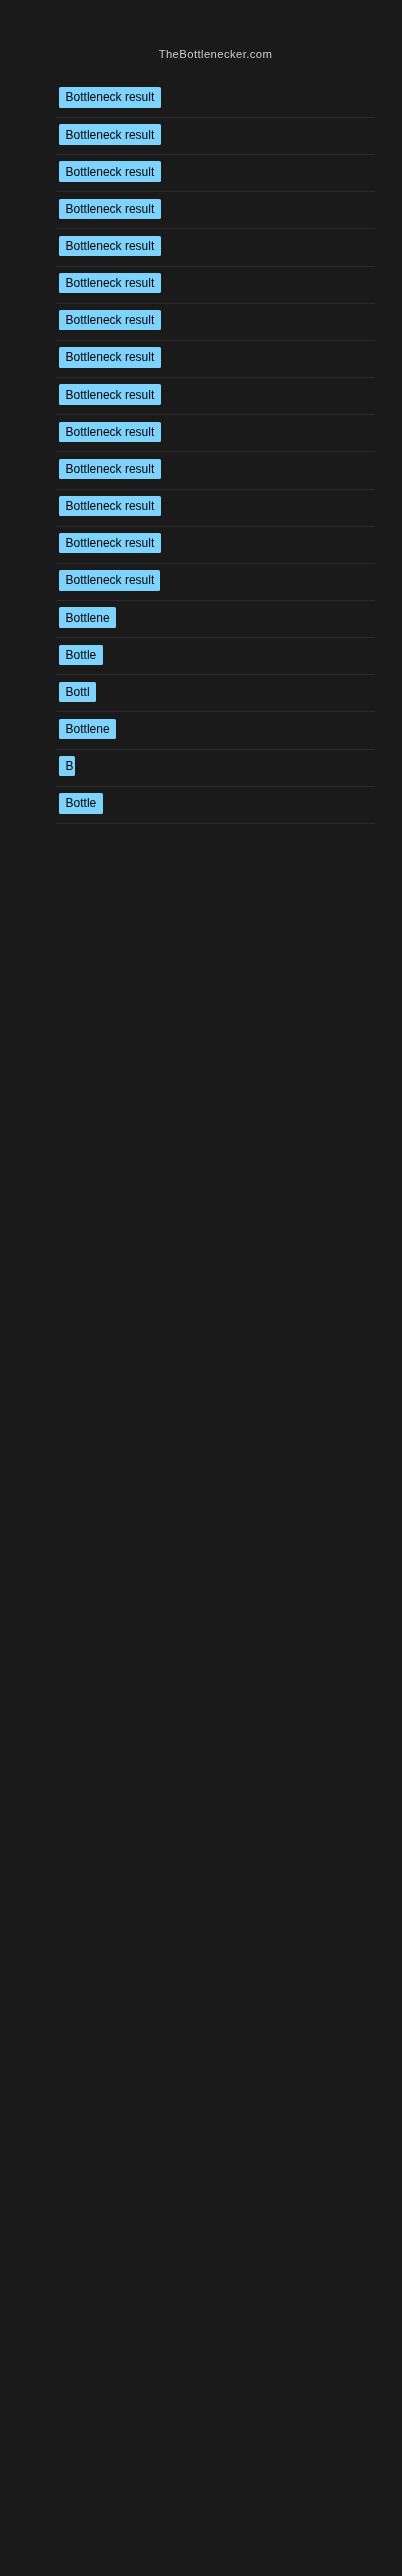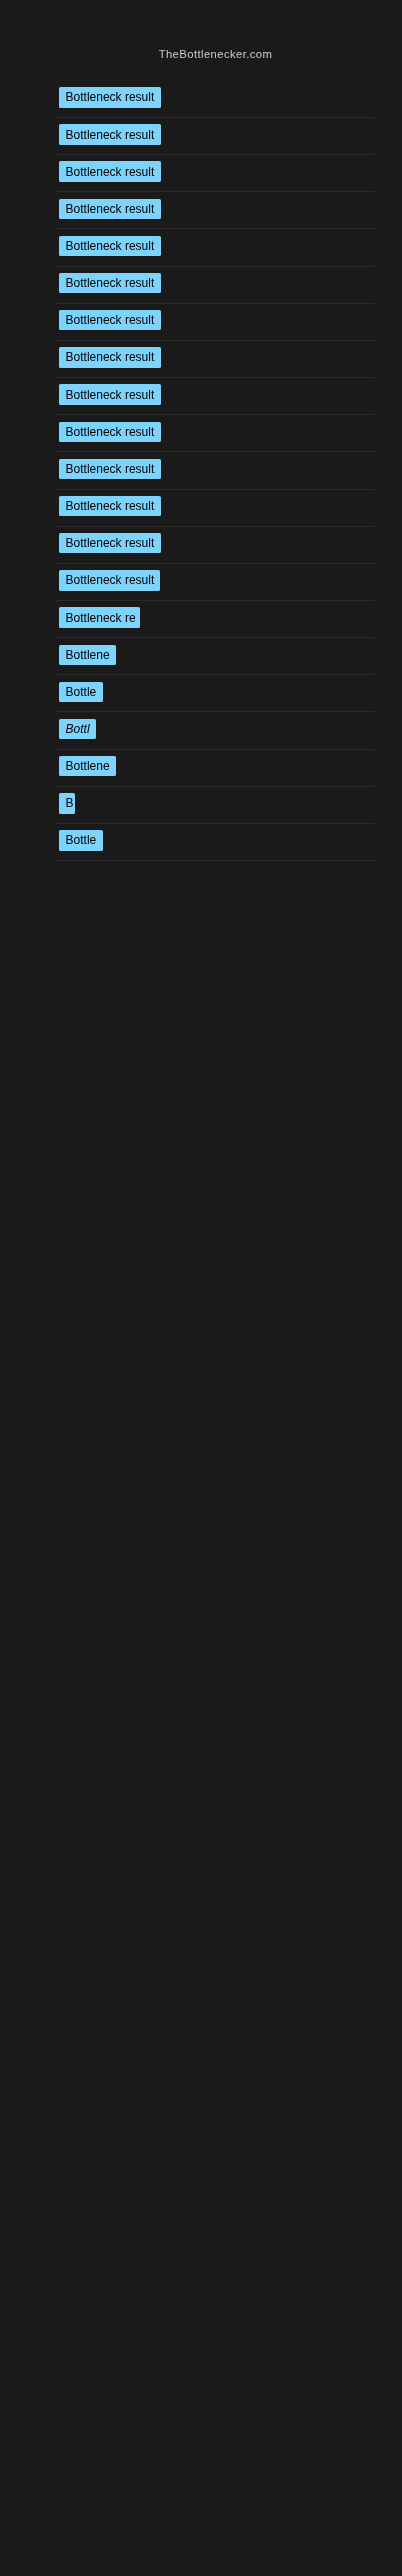--- a/index.html
+++ b/index.html
@@ -55,22 +55,21 @@
       <div class="result-row"><span class="bottleneck-badge" style="max-width: 105px;">Bottleneck result</span></div>
       <div class="result-row"><span class="bottleneck-badge" style="max-width: 105px;">Bottleneck result</span></div>
       <div class="result-row"><span class="bottleneck-badge" style="max-width: 105px;">Bottleneck result</span></div>
       <div class="result-row"><span class="bottleneck-badge" style="max-width: 105px;">Bottleneck result</span></div>
       <div class="result-row"><span class="bottleneck-badge" style="max-width: 105px;">Bottleneck result</span></div>
       <div class="result-row"><span class="bottleneck-badge" style="max-width: 105px;">Bottleneck result</span></div>
       <div class="result-row"><span class="bottleneck-badge" style="max-width: 105px;">Bottleneck result</span></div>
       <div class="result-row"><span class="bottleneck-badge" style="max-width: 105px;">Bottleneck result</span></div>
       <div class="result-row"><span class="bottleneck-badge" style="max-width: 105px;">Bottleneck result</span></div>
       <div class="result-row"><span class="bottleneck-badge" style="max-width: 101px;">Bottleneck result</span></div>
-      <div class="result-row"><span class="bottleneck-badge" style="max-width: 81px;">Bottleneck re</span></div>
       <div class="result-row"><span class="bottleneck-badge" style="max-width: 64px;">Bottlene</span></div>
       <div class="result-row"><span class="bottleneck-badge" style="max-width: 52px;">Bottle</span></div>
-      <div class="result-row"><span class="bottleneck-badge" style="max-width: 44px; font-style: italic;">Bottl</span></div>
+      <div class="result-row"><span class="bottleneck-badge" style="max-width: 44px;">Bottl</span></div>
       <div class="result-row"><span class="bottleneck-badge" style="max-width: 63px;">Bottlene</span></div>
       <div class="result-row"><span class="bottleneck-badge" style="max-width: 16px;">B</span></div>
       <div class="result-row"><span class="bottleneck-badge" style="max-width: 50px;">Bottle</span></div>
     </div>
 </div>
 
 
 </body></html>

